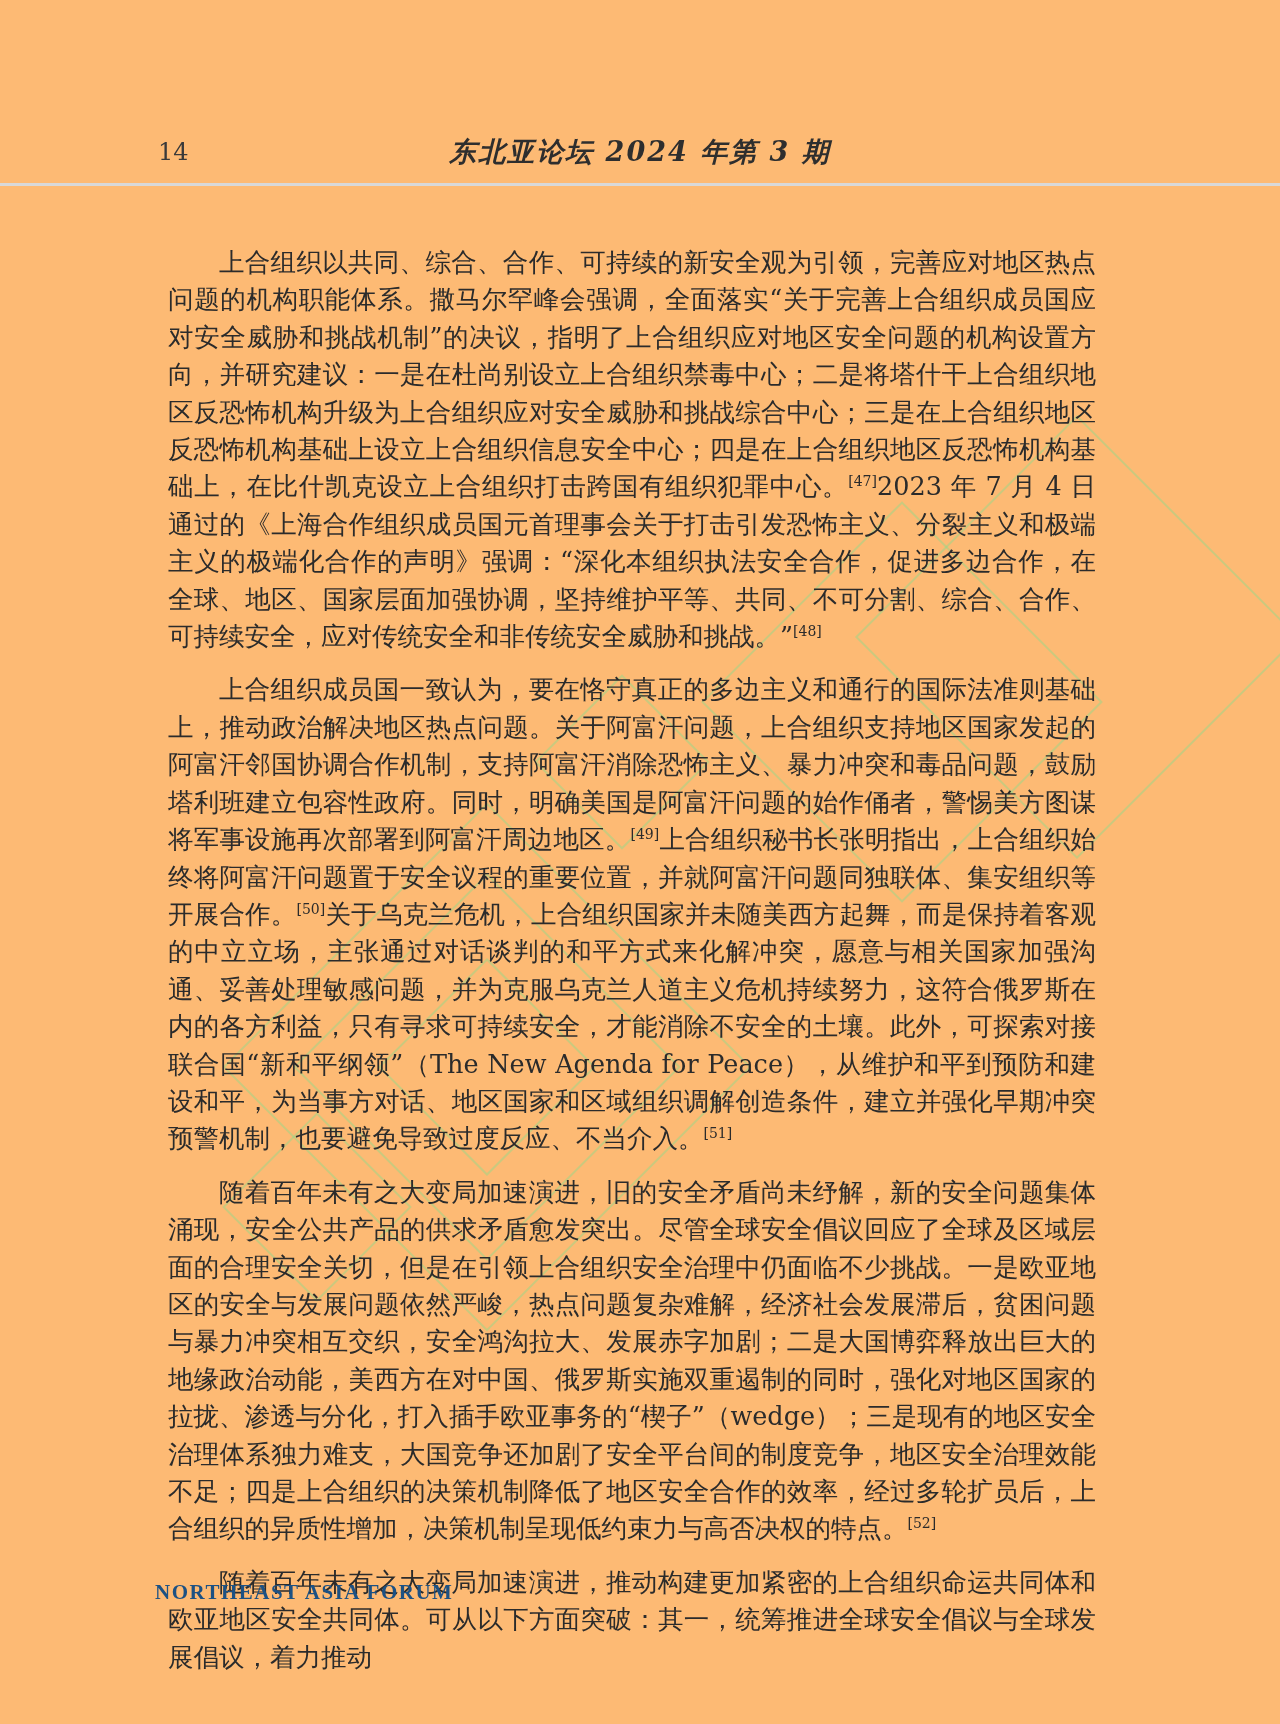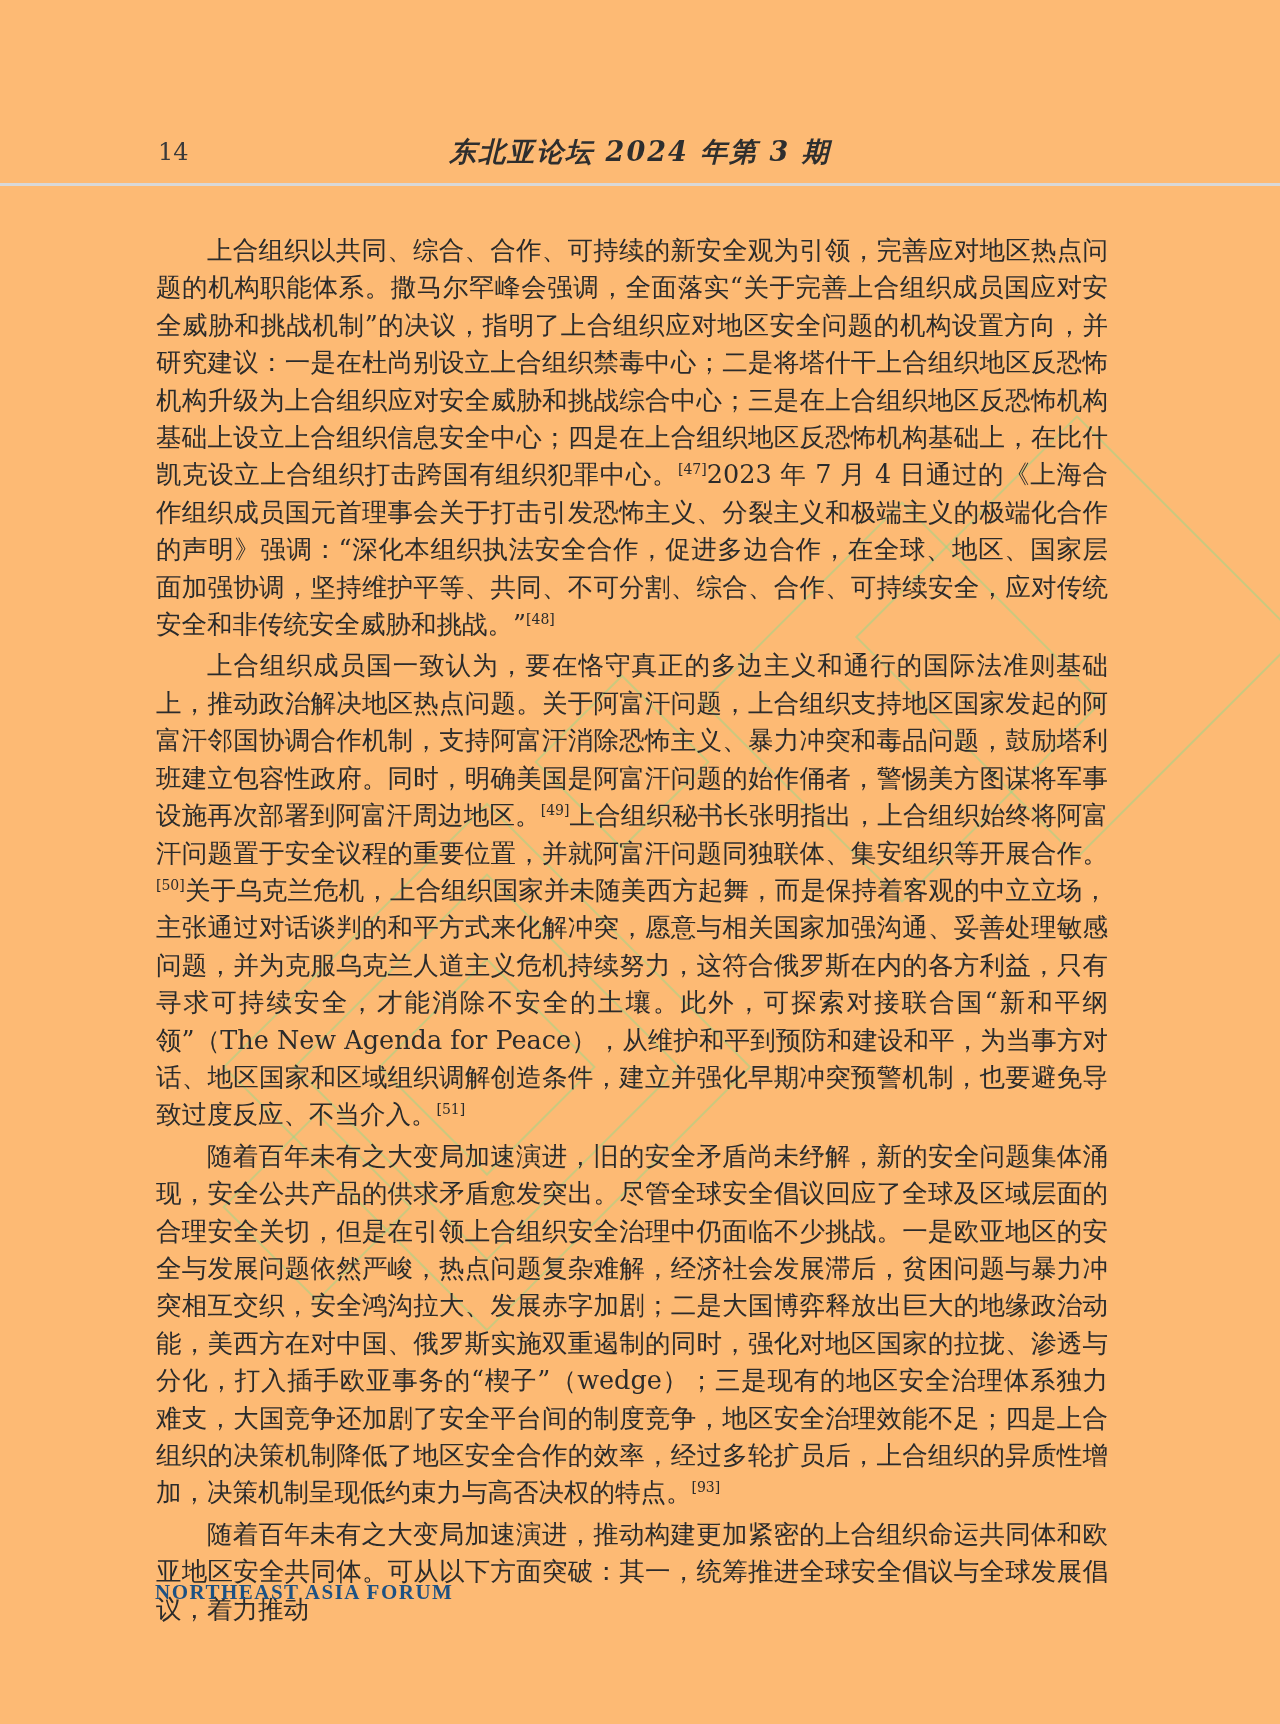--- a/index.html
+++ b/index.html
@@ -49,21 +49,21 @@
   }
   .subsection-heading{
     margin:0;
     font-size:25.5px;line-height:37.4px;
     font-weight:bold;
     font-family:"DejaVu Sans","Liberation Sans",sans-serif;
     text-indent:2em;
     letter-spacing:1px;
   }
   .article p{
-    margin:4px;
+    margin:16px;
     text-indent:2em;
   }
   sup.ref{
     font-size:14px;
     line-height:0;
     vertical-align:super;
     letter-spacing:0;
   }
   .conclusion-heading{
     margin:4px 0 10px 0;
@@ -101,21 +101,21 @@
     <div class="wm-diamond" style="left:300px;top:880px;width:370px;height:370px;"></div>
     <div class="wm-diamond" style="left:350px;top:930px;width:270px;height:270px;"></div>
     <div class="wm-diamond" style="left:410px;top:990px;width:150px;height:150px;"></div>
     <div class="wm-diamond" style="left:250px;top:1140px;width:130px;height:130px;"></div>
     <div class="wm-diamond" style="left:560px;top:700px;width:120px;height:120px;"></div>
   </div>
 
   <main class="article">
     <p>上合组织以共同、综合、合作、可持续的新安全观为引领，完善应对地区热点问题的机构职能体系。撒马尔罕峰会强调，全面落实“关于完善上合组织成员国应对安全威胁和挑战机制”的决议，指明了上合组织应对地区安全问题的机构设置方向，并研究建议：一是在杜尚别设立上合组织禁毒中心；二是将塔什干上合组织地区反恐怖机构升级为上合组织应对安全威胁和挑战综合中心；三是在上合组织地区反恐怖机构基础上设立上合组织信息安全中心；四是在上合组织地区反恐怖机构基础上，在比什凯克设立上合组织打击跨国有组织犯罪中心。<sup class="ref">[47]</sup>2023 年 7 月 4 日通过的《上海合作组织成员国元首理事会关于打击引发恐怖主义、分裂主义和极端主义的极端化合作的声明》强调：“深化本组织执法安全合作，促进多边合作，在全球、地区、国家层面加强协调，坚持维护平等、共同、不可分割、综合、合作、可持续安全，应对传统安全和非传统安全威胁和挑战。”<sup class="ref">[48]</sup></p>
     <p>上合组织成员国一致认为，要在恪守真正的多边主义和通行的国际法准则基础上，推动政治解决地区热点问题。关于阿富汗问题，上合组织支持地区国家发起的阿富汗邻国协调合作机制，支持阿富汗消除恐怖主义、暴力冲突和毒品问题，鼓励塔利班建立包容性政府。同时，明确美国是阿富汗问题的始作俑者，警惕美方图谋将军事设施再次部署到阿富汗周边地区。<sup class="ref">[49]</sup>上合组织秘书长张明指出，上合组织始终将阿富汗问题置于安全议程的重要位置，并就阿富汗问题同独联体、集安组织等开展合作。<sup class="ref">[50]</sup>关于乌克兰危机，上合组织国家并未随美西方起舞，而是保持着客观的中立立场，主张通过对话谈判的和平方式来化解冲突，愿意与相关国家加强沟通、妥善处理敏感问题，并为克服乌克兰人道主义危机持续努力，这符合俄罗斯在内的各方利益，只有寻求可持续安全，才能消除不安全的土壤。此外，可探索对接联合国“新和平纲领”（The New Agenda for Peace），从维护和平到预防和建设和平，为当事方对话、地区国家和区域组织调解创造条件，建立并强化早期冲突预警机制，也要避免导致过度反应、不当介入。<sup class="ref">[51]</sup></p>
-    <p>随着百年未有之大变局加速演进，旧的安全矛盾尚未纾解，新的安全问题集体涌现，安全公共产品的供求矛盾愈发突出。尽管全球安全倡议回应了全球及区域层面的合理安全关切，但是在引领上合组织安全治理中仍面临不少挑战。一是欧亚地区的安全与发展问题依然严峻，热点问题复杂难解，经济社会发展滞后，贫困问题与暴力冲突相互交织，安全鸿沟拉大、发展赤字加剧；二是大国博弈释放出巨大的地缘政治动能，美西方在对中国、俄罗斯实施双重遏制的同时，强化对地区国家的拉拢、渗透与分化，打入插手欧亚事务的“楔子”（wedge）；三是现有的地区安全治理体系独力难支，大国竞争还加剧了安全平台间的制度竞争，地区安全治理效能不足；四是上合组织的决策机制降低了地区安全合作的效率，经过多轮扩员后，上合组织的异质性增加，决策机制呈现低约束力与高否决权的特点。<sup class="ref">[93]</sup></p>
+    <p>随着百年未有之大变局加速演进，旧的安全矛盾尚未纾解，新的安全问题集体涌现，安全公共产品的供求矛盾愈发突出。尽管全球安全倡议回应了全球及区域层面的合理安全关切，但是在引领上合组织安全治理中仍面临不少挑战。一是欧亚地区的安全与发展问题依然严峻，热点问题复杂难解，经济社会发展滞后，贫困问题与暴力冲突相互交织，安全鸿沟拉大、发展赤字加剧；二是大国博弈释放出巨大的地缘政治动能，美西方在对中国、俄罗斯实施双重遏制的同时，强化对地区国家的拉拢、渗透与分化，打入插手欧亚事务的“楔子”（wedge）；三是现有的地区安全治理体系独力难支，大国竞争还加剧了安全平台间的制度竞争，地区安全治理效能不足；四是上合组织的决策机制降低了地区安全合作的效率，经过多轮扩员后，上合组织的异质性增加，决策机制呈现低约束力与高否决权的特点。<sup class="ref">[52]</sup></p>
     <p>随着百年未有之大变局加速演进，推动构建更加紧密的上合组织命运共同体和欧亚地区安全共同体。可从以下方面突破：其一，统筹推进全球安全倡议与全球发展倡议，着力推动</p>
   </main>
 
   <footer class="page-footer">
     <span>NORTHEAST ASIA FORUM</span>
   </footer>
 
 </div>
 
 </body></html>

